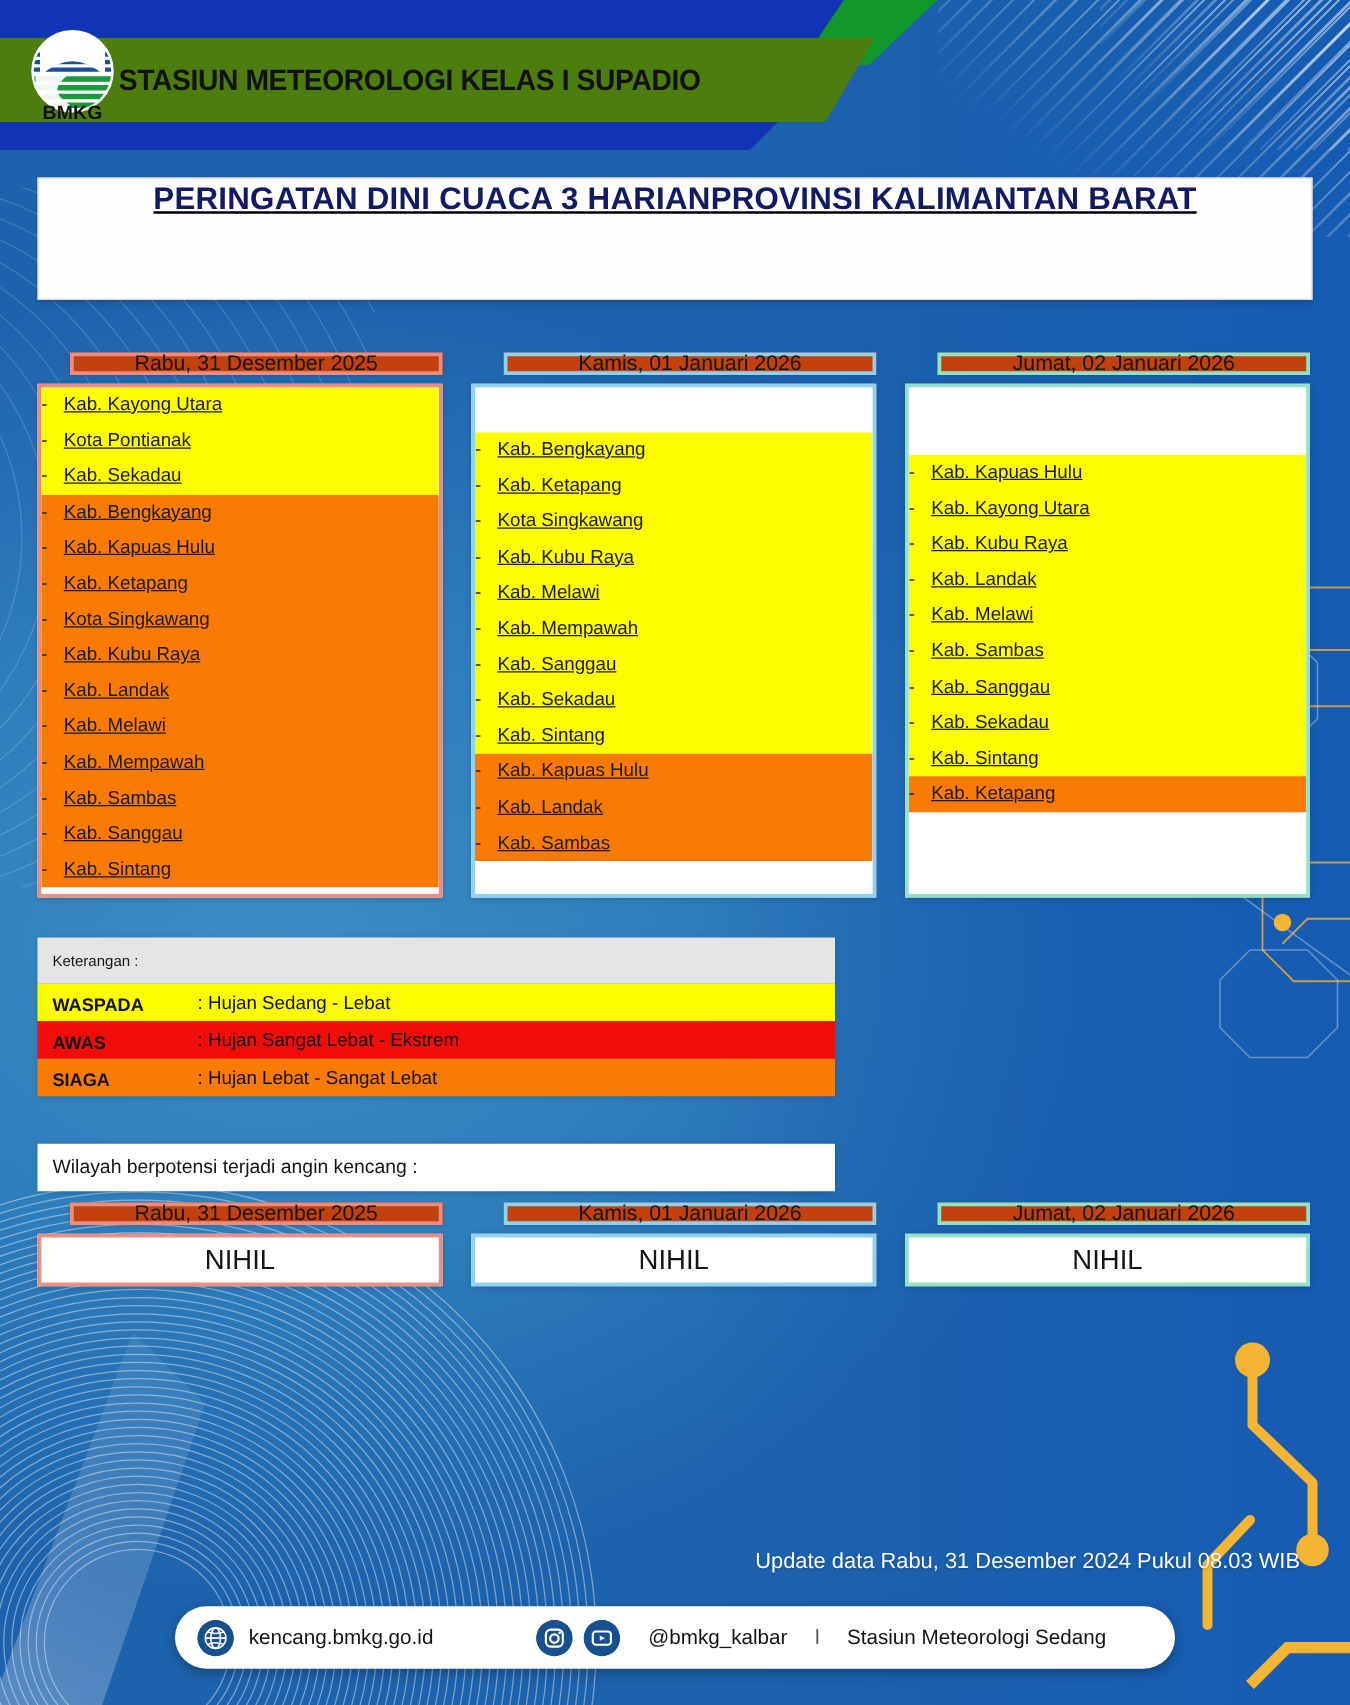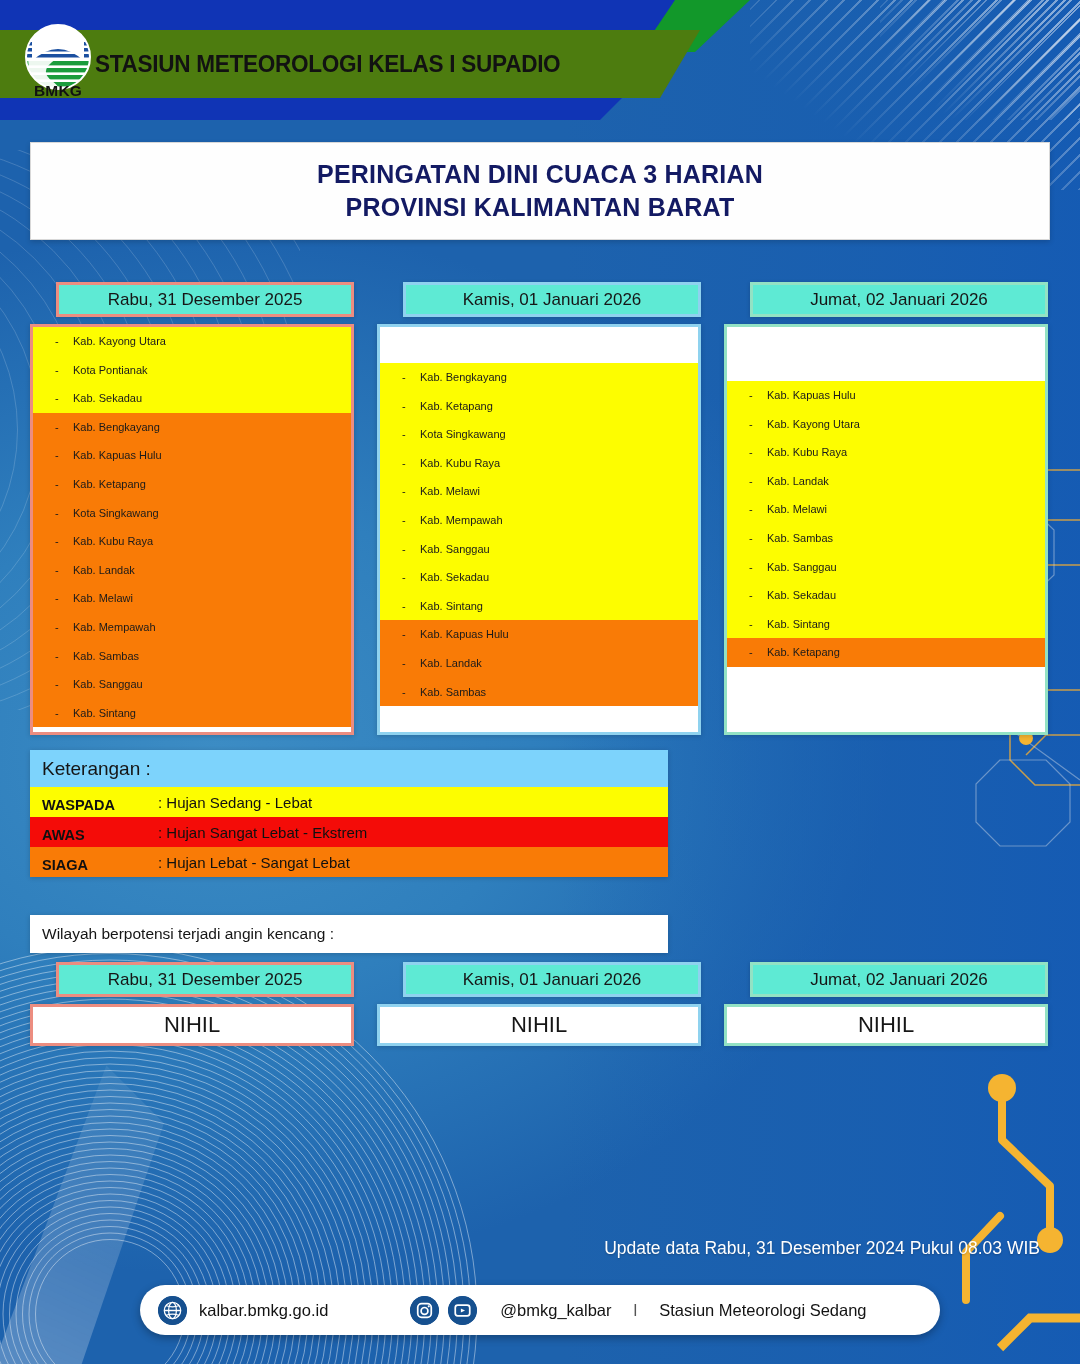--- a/index.html
+++ b/index.html
@@ -92,69 +92,70 @@
   .logo-label {
     position:absolute; left:22px; top:82px; width:72px;
     text-align:center; font-size:15.5px; font-weight:bold;
     color:#111; letter-spacing:.2px;
   }
 
   
   #title-banner {
     position:absolute; left:30px; top:142px; width:1020px; height:98px; z-index:5;
     background:#fefefe; border:1px solid #d8d8d8;
-    display:flex; flex-direction:column; align-items:center; justify-content:center;
+    display:flex; flex-direction:row; align-items:flex-start; justify-content:center;
     box-shadow:0 2px 5px rgba(0,0,0,.17);
+    text-decoration:underline;
   }
   #title-banner div {
     font-size:25px; font-weight:bold; color:#131a63; letter-spacing:.2px;
     line-height:1.33; text-align:center;
   }
 
   
   .col { position:absolute; z-index:5; }
   .col1 { left:30px;  width:324px; }
   .col2 { left:377px; width:324px; }
   .col3 { left:724px; width:324px; }
 
   .date-head {
-    height:35px; background:#5eead4;
+    height:18px; background:#c2410c;
     display:flex; align-items:center; justify-content:center;
     font-size:17px; color:#161616;
     box-shadow:0 1px 4px rgba(0,0,0,.18);
     margin-left:26px;
   }
   .c1 .date-head, .c1 .list-box, .c1 .nihil-box { border:3px solid #ec8d80; }
   .c2 .date-head, .c2 .list-box, .c2 .nihil-box { border:3px solid #8fd2ef; }
   .c3 .date-head, .c3 .list-box, .c3 .nihil-box { border:3px solid #93e2c4; }
 
   .list-box {
     margin-top:7px; height:411px; background:#fff;
     display:flex; flex-direction:column; overflow:hidden;
     box-shadow:0 1px 5px rgba(0,0,0,.18);
   }
   .pad-top { background:#fff; }
   .seg { display:flex; flex-direction:column; justify-content:center; }
   .seg.waspada { background:#fdfd00; }
   .seg.siaga   { background:#f97b06; }
   .seg .row {
-    font-size:11px; color:#1a1a1a; line-height:28.6px;
-    padding-left:22px; white-space:nowrap;
+    font-size:15px; color:#1a1a1a; line-height:28.6px;
+    white-space:nowrap;text-decoration:underline;
   }
   .seg .row .dash { display:inline-block; width:18px; }
   .pad-bot { flex:1; background:#fff; }
 
   
   #keterangan {
     position:absolute; left:30px; top:750px; width:638px; z-index:5;
     box-shadow:0 1px 5px rgba(0,0,0,.18);
   }
   .ket-title {
-    background:#7dd3fc; height:37px; display:flex; align-items:center;
-    padding-left:12px; font-size:19px; color:#151515;
+    background:#e5e5e5; height:37px; display:flex; align-items:center;
+    padding-left:12px; font-size:12px; color:#151515;
   }
   .ket-row { height:30px; display:flex; align-items:center; }
   .ket-row.waspada { background:#fdfd00; }
   .ket-row.siaga   { background:#f97b06; }
   .ket-row.awas    { background:#f40c08; }
   .ket-label {
     width:128px; padding-left:12px;
     font-size:14.5px; font-weight:bold; color:#101010;
     transform:translateY(3px);
   }
@@ -457,21 +458,21 @@
     <svg class="ico-circle" viewBox="0 0 30 30">
       <circle cx="15" cy="15" r="15" fill="#16508f"></circle>
       <g fill="none" stroke="#fff" stroke-width="1.3">
         <circle cx="15" cy="15" r="8.5"></circle>
         <ellipse cx="15" cy="15" rx="4" ry="8.5"></ellipse>
         <line x1="6.5" y1="15" x2="23.5" y2="15"></line>
         <path d="M8 9.8 Q15 12.6 22 9.8"></path>
         <path d="M8 20.2 Q15 17.4 22 20.2"></path>
       </g>
     </svg>
-    <span class="fb-text">kalbar.bmkg.go.id</span>
+    <span class="fb-text">kencang.bmkg.go.id</span>
   </div>
 
   <div class="fb-social">
     <svg class="ico-circle" viewBox="0 0 30 30">
       <circle cx="15" cy="15" r="15" fill="#16508f"></circle>
       <rect x="8" y="8" width="14" height="14" rx="4" fill="none" stroke="#fff" stroke-width="1.8"></rect>
       <circle cx="15" cy="15.4" r="3.5" fill="none" stroke="#fff" stroke-width="1.8"></circle>
       <circle cx="19.4" cy="10.7" r="1.1" fill="#fff"></circle>
     </svg>
     <svg class="ico-circle" viewBox="0 0 30 30">

